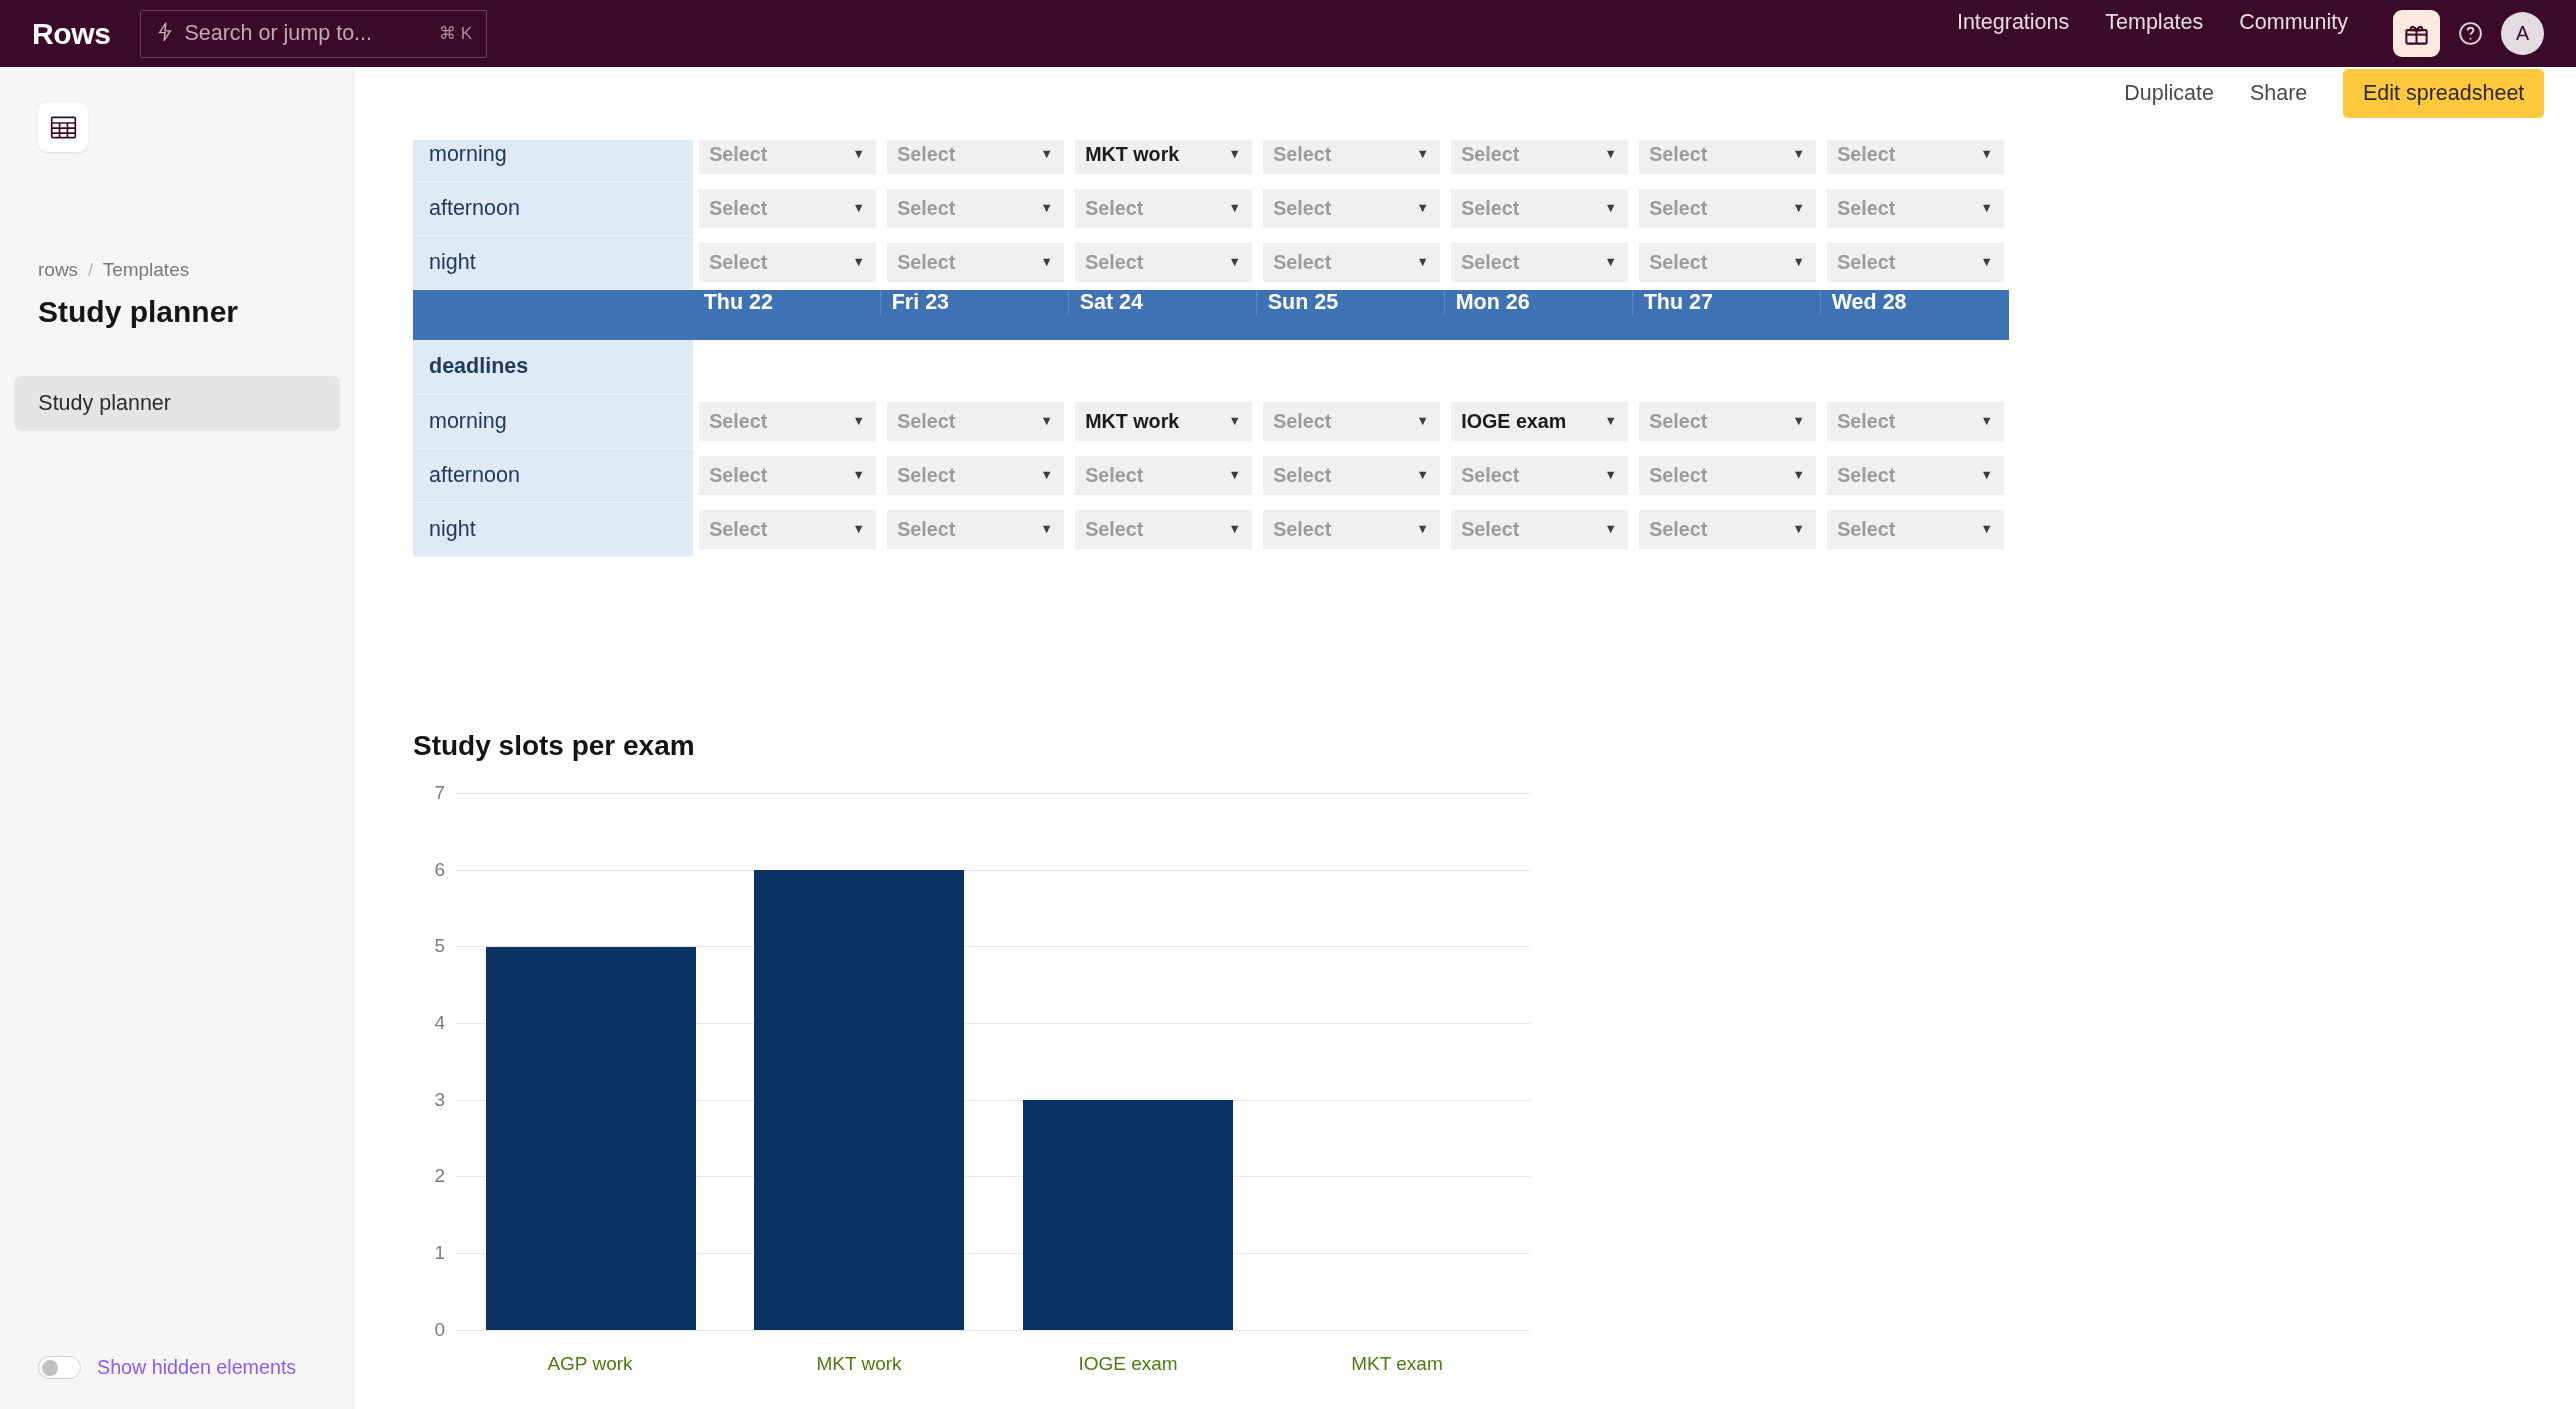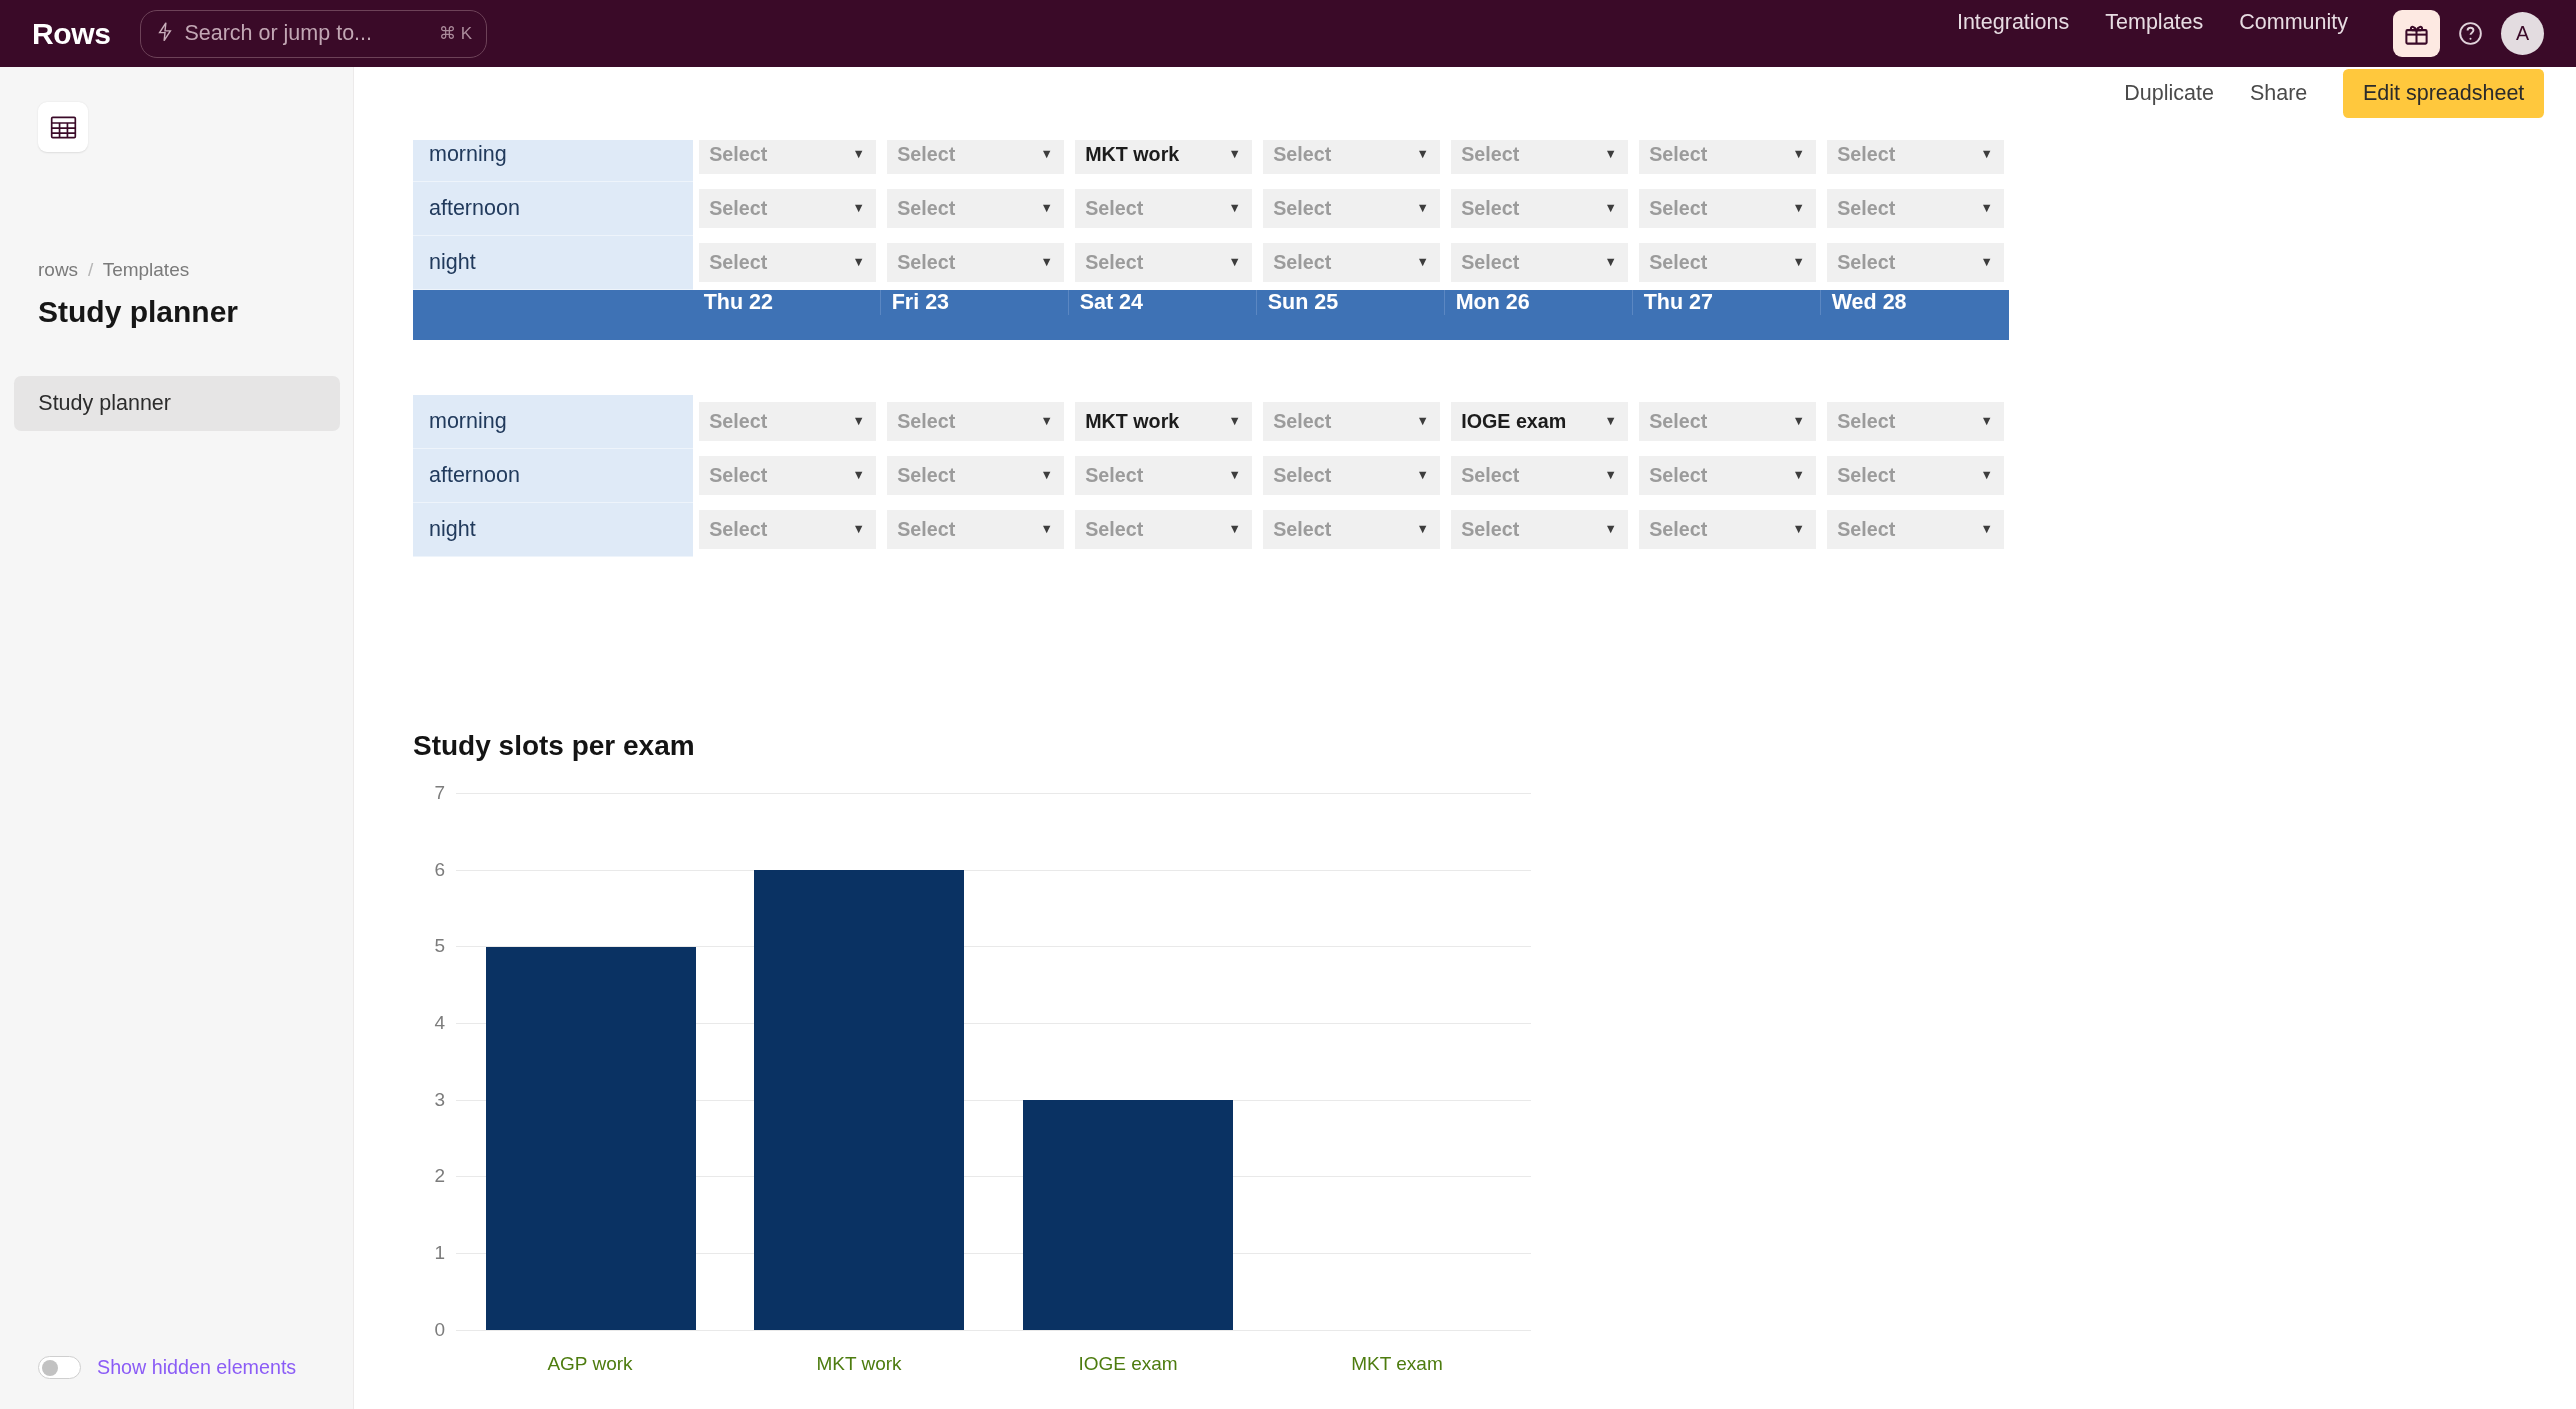--- a/index.html
+++ b/index.html
@@ -18,21 +18,21 @@
     display: flex; align-items: center;
     padding: 0 32px 0 32px;
     z-index: 20;
   }
   .brand {
     color: #ffffff; font-size: 30px; font-weight: bold;
     letter-spacing: -0.4px; margin-right: 30px;
   }
   .search-box {
     width: 347px; height: 48px;
-    border: 0.9px solid #6d4258; border-radius: 17px;
+    border: 0.9px solid #6d4258; border-radius: 2px;
     display: flex; align-items: center;
     padding: 0 14.3px; gap: 10.7px;
   }
   .bolt-icon { color: #c9aebb; font-size: 19.7px; line-height: 1; }
   .search-ph { color: #c2a7b4; font-size: 21.5px; flex: 1; }
   .search-kbd { color: #ab8b9b; font-size: 17px; }
   .nav-right {
     margin-left: auto; display: flex; align-items: flex-start; gap: 36px;
   }
   .nav-link {
@@ -442,20 +442,21 @@
         <div class="lbl-cell"></div>
         <div class="dcell">Thu 22</div>
         <div class="dcell">Fri 23</div>
         <div class="dcell">Sat 24</div>
         <div class="dcell">Sun 25</div>
         <div class="dcell">Mon 26</div>
         <div class="dcell">Thu 27</div>
         <div class="dcell">Wed 28</div>
       </div>
       <div class="prow deadrow">
+        <div class="lbl-cell bold">deadlines</div>
         <div class="cell"></div>
         <div class="cell"></div>
         <div class="cell"></div>
         <div class="cell"></div>
         <div class="cell"></div>
         <div class="cell"></div>
         <div class="cell"></div>
       </div>
       <div class="prow">
         <div class="lbl-cell">morning</div>

